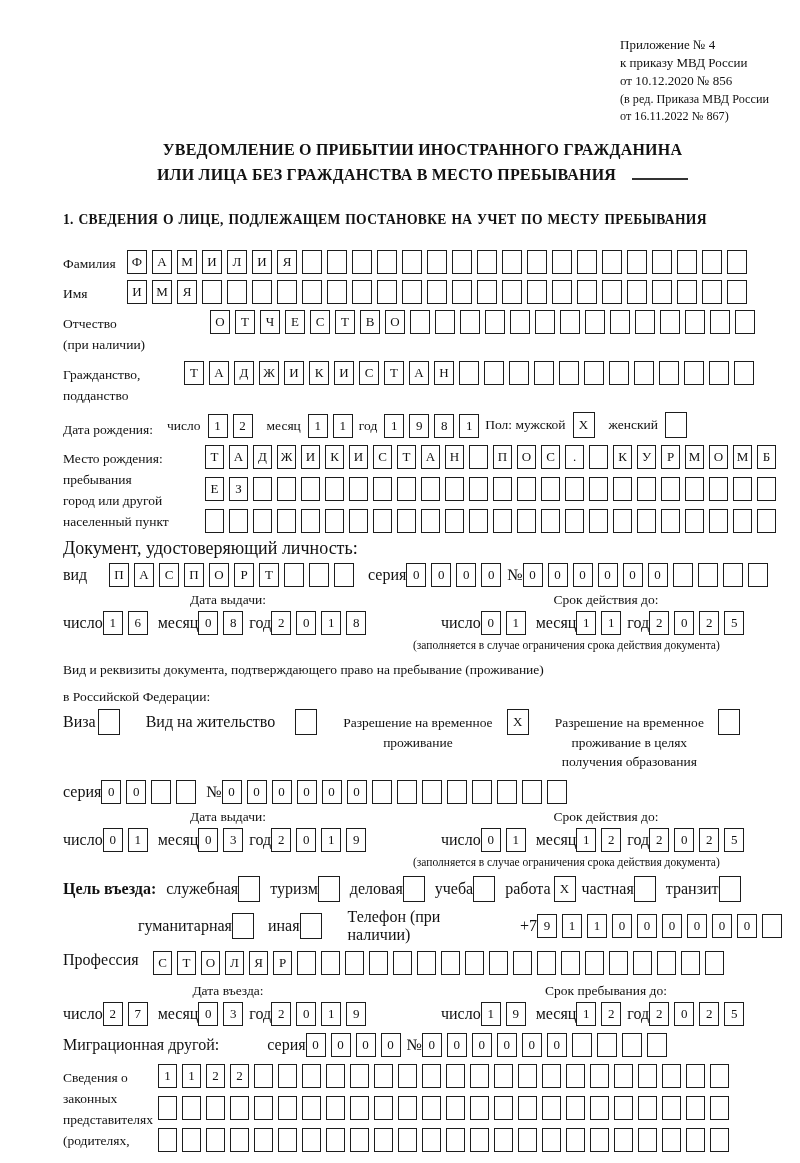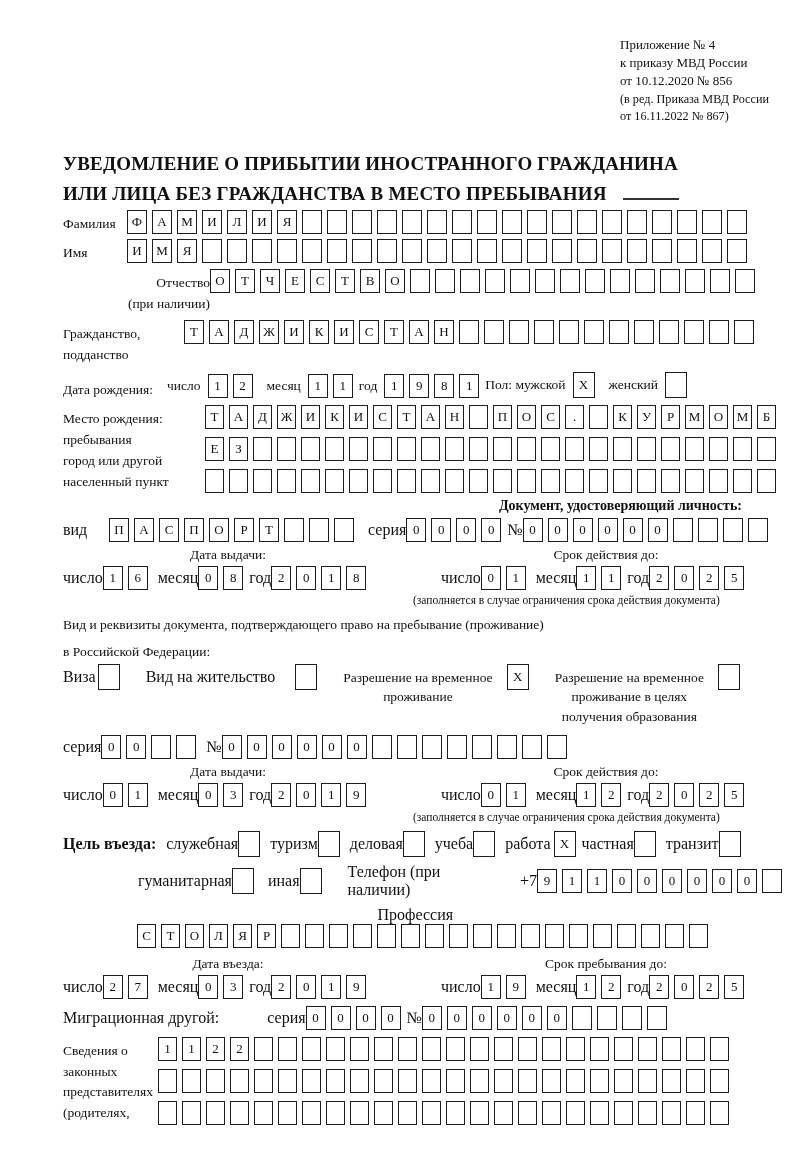--- a/index.html
+++ b/index.html
@@ -4,33 +4,33 @@
 <style>
   html,body{margin:0;padding:0;background:#888;}
   .page{
     width:800px;height:1163px;background:#fff;margin:0 auto;position:relative;
     font-family:"Liberation Serif","DejaVu Serif",serif;color:#111;
     box-sizing:border-box;padding:36px 18px 0 63px;overflow:hidden;
   }
   .hdr{margin-left:557px;font-size:13px;line-height:1.4;}
   .hdr .small{font-size:12.2px;}
   .forma{text-align:right;margin:16px 18px 0 0;font-weight:bold;font-size:14px;letter-spacing:.5px;}
-  .title{font-weight:bold;font-size:19px;line-height:1.6;margin-top:24px;letter-spacing:.2px;}
+  .title{text-align:center;font-weight:bold;font-size:16px;line-height:1.6;margin-top:12px;letter-spacing:.2px;}
   .uline{display:inline-block;width:56px;border-bottom:2.2px solid #333;margin-left:16px;}
   .sect{font-weight:bold;font-size:13.6px;margin-top:24px;margin-bottom:22px;letter-spacing:.3px;word-spacing:1px;}
   .row{display:flex;align-items:flex-start;margin-bottom:5px;}
   .lbl{font-size:13.5px;padding-top:4px;line-height:1.55;flex:none;}
   .cells{display:flex;gap:5px;flex:none;}
   .cell{
     width:20px;height:24px;border:1.7px solid #1d1d1d;box-sizing:border-box;flex:none;
     display:flex;align-items:center;justify-content:center;font-size:13px;background:#fff;
   }
   .c24 .cell{width:19px;}
   .cb .cell{width:22px;height:26px;}
-  .w64{width:64px;} .w147{width:147px;text-align:right;} .w121{width:121px;} .w142{width:142px;} .w95{width:95px;}
+  .w64{width:64px;} .w147{width:147px;} .w121{width:121px;} .w142{width:142px;} .w95{width:95px;}
   .grp{display:flex;align-items:center;flex:none;}
   .grp .glbl{font-size:13.5px;margin-right:7px;flex:none;}
   .dbl{display:flex;align-items:flex-start;}
   .dbl-left{width:378px;flex:none;}
   .dbl-right{flex:1;}
   .dbl-h{font-size:13.5px;text-align:center;width:330px;margin-bottom:3px;}
   .dbl-vals{display:flex;align-items:center;}
   .note{font-size:11.5px;white-space:nowrap;margin-top:4px;margin-left:-28px;}
   .plain{font-size:13.5px;line-height:1.7;}
   .optlbl{font-size:13.5px;line-height:1.45;text-align:center;}
@@ -52,20 +52,21 @@
   </div>
 
 
   <div class="title">
     <div>УВЕДОМЛЕНИЕ О ПРИБЫТИИ ИНОСТРАННОГО ГРАЖДАНИНА</div>
     <div>
       <span>ИЛИ ЛИЦА БЕЗ ГРАЖДАНСТВА В МЕСТО ПРЕБЫВАНИЯ</span><span class="uline"></span>
     </div>
   </div>
 
+  <div class="sect">1. СВЕДЕНИЯ О ЛИЦЕ, ПОДЛЕЖАЩЕМ ПОСТАНОВКЕ НА УЧЕТ ПО МЕСТУ ПРЕБЫВАНИЯ</div>
 
   <div class="row">
     <div class="lbl w64">Фамилия</div>
     <div class="cells">
         <div class="cell">Ф</div>
         <div class="cell">А</div>
         <div class="cell">М</div>
         <div class="cell">И</div>
         <div class="cell">Л</div>
         <div class="cell">И</div>
@@ -310,21 +311,21 @@
           <div class="cell"></div>
           <div class="cell"></div>
           <div class="cell"></div>
           <div class="cell"></div>
           <div class="cell"></div>
           <div class="cell"></div>
         </div>
     </div>
   </div>
 
-  <div style="text-align:right;font-weight:bold;font-size:14px;margin:2px 40px 4px 0;">Документ, удостоверяющий личность:</div>
+  <div style="text-align:left;font-weight:normal;font-size:18px;margin:2px 40px 4px 0;">Документ, удостоверяющий личность:</div>
 
   <div class="row" style="align-items:center;">
     <span class="glbl" style="width:46px;">вид</span>
     <div class="cells">
         <div class="cell">П</div>
         <div class="cell">А</div>
         <div class="cell">С</div>
         <div class="cell">П</div>
         <div class="cell">О</div>
         <div class="cell">Р</div>
@@ -583,21 +584,21 @@
         <div class="cell">0</div>
         <div class="cell">0</div>
         <div class="cell">0</div>
         <div class="cell">0</div>
         <div class="cell">0</div>
         <div class="cell">0</div>
         <div class="cell"></div>
       </div>
   </div>
 
-  <div class="row" style="align-items:center;margin-top:7px;flex-direction:column;">
+  <div class="row" style="margin-top:7px;">
     <span class="glbl" style="width:90px;">Профессия</span>
     <div class="cells c24">
         <div class="cell">С</div>
         <div class="cell">Т</div>
         <div class="cell">О</div>
         <div class="cell">Л</div>
         <div class="cell">Я</div>
         <div class="cell">Р</div>
         <div class="cell"></div>
         <div class="cell"></div>

